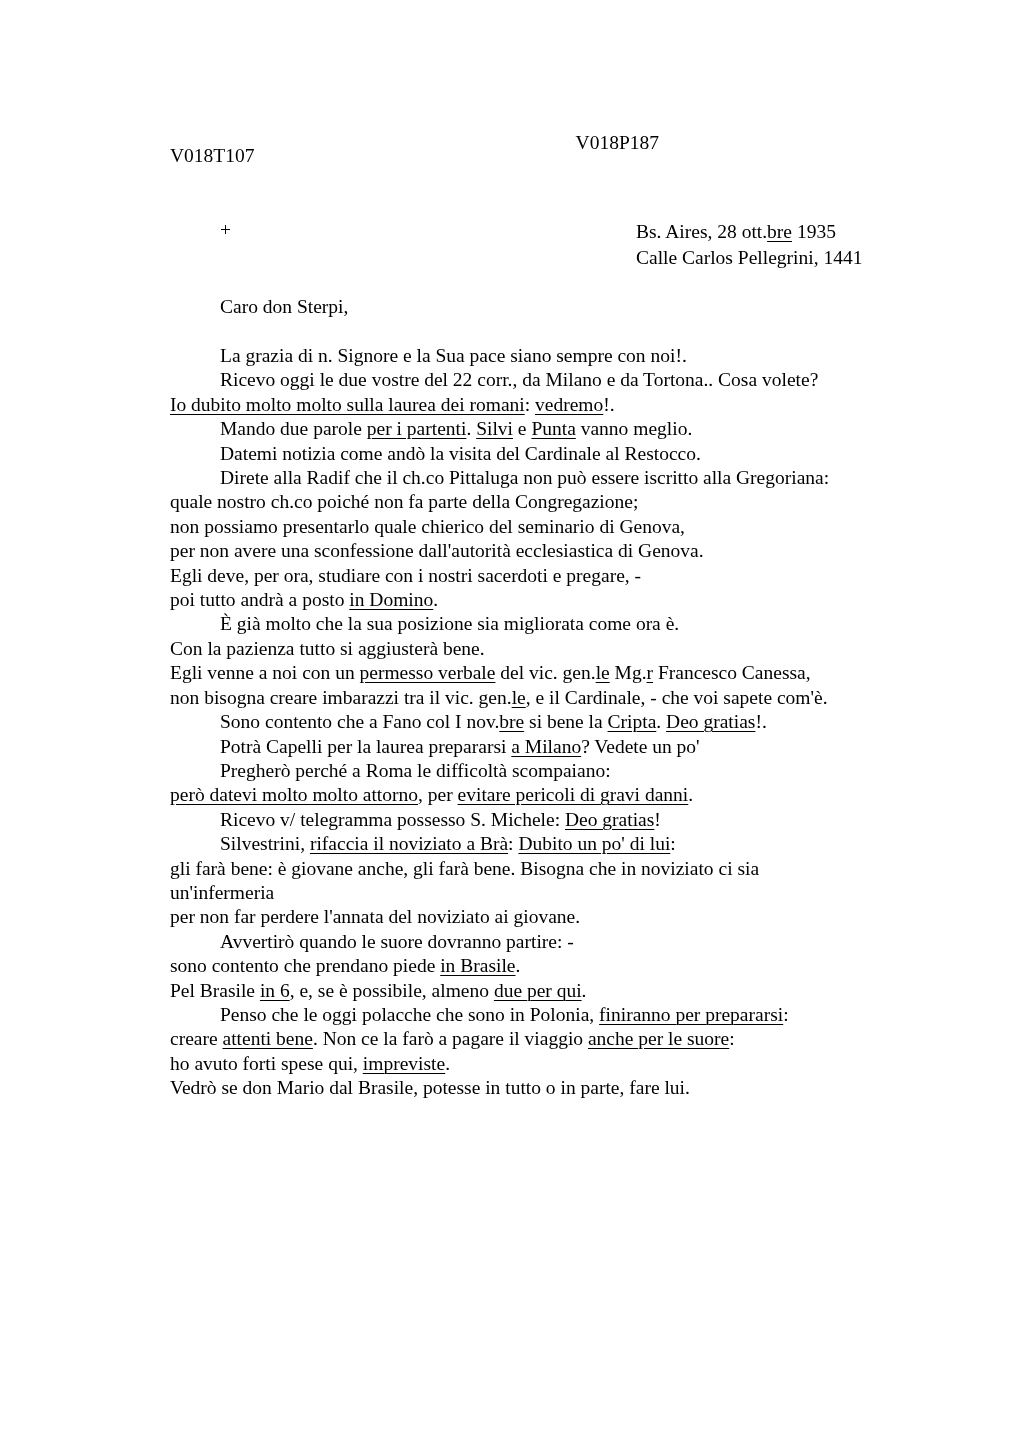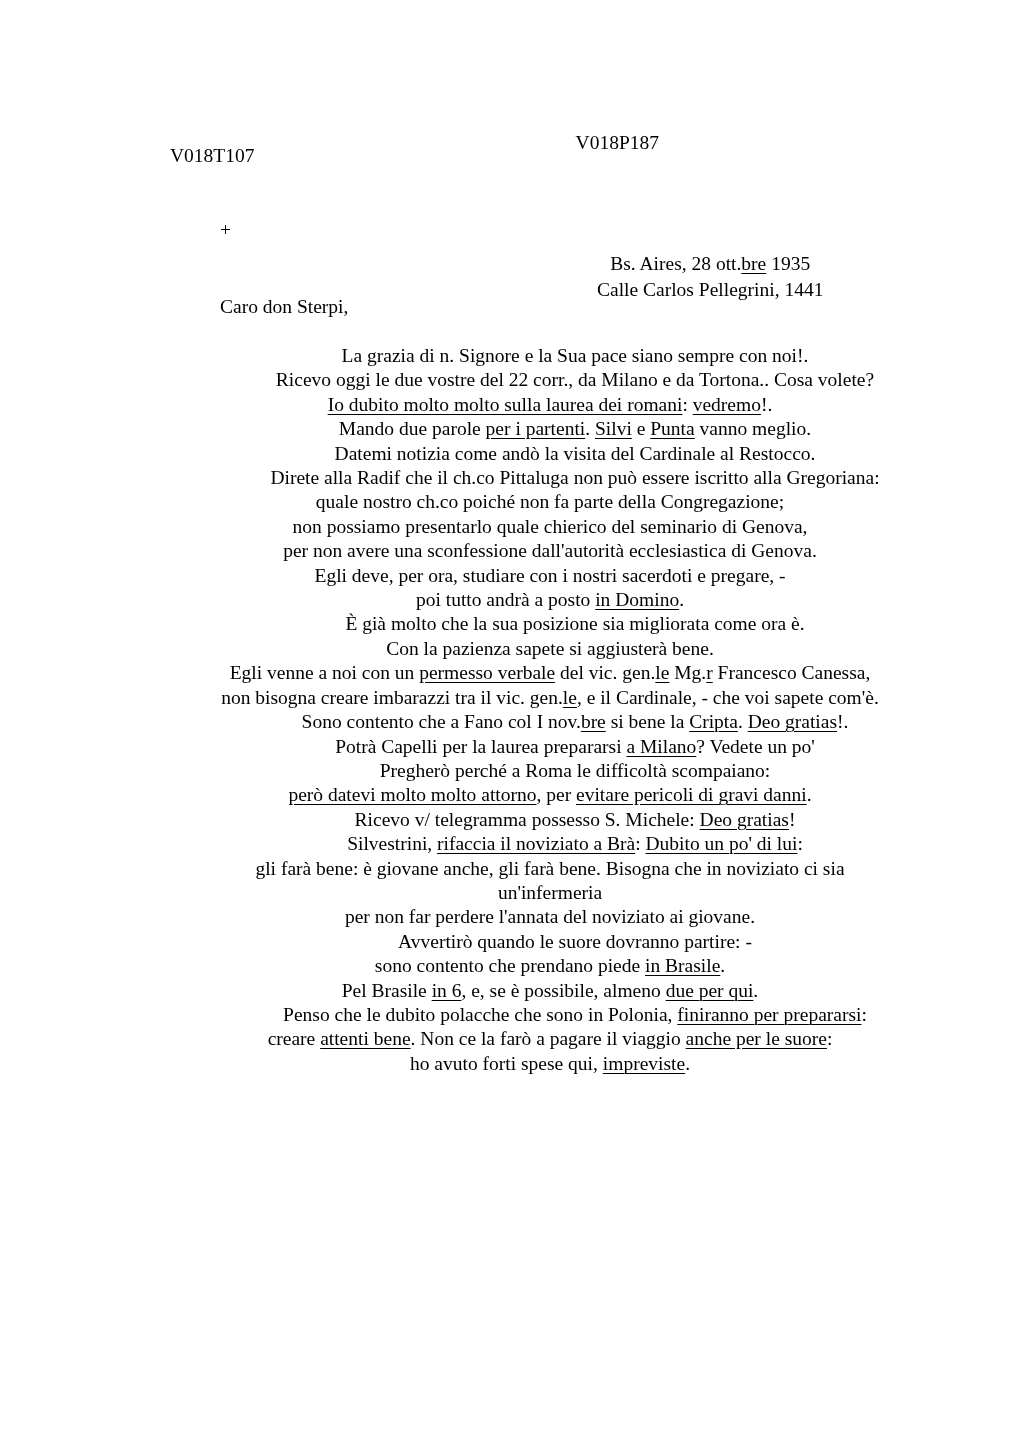--- a/index.html
+++ b/index.html
@@ -14,21 +14,20 @@
     font-family: "Liberation Serif", serif;
     font-size: 19.5px;
     position: relative;
     overflow: hidden;
   }
   .page {
     position: absolute;
     top: 0; left: 0;
     width: 838px;
     height: 1450px;
-    text-align: center;
   }
   .hdr-left {
     position: absolute;
     left: 170px;
     top: 145px;
     white-space: nowrap;
   }
   .hdr-right {
     position: absolute;
     right: 179px;
@@ -36,25 +35,24 @@
     white-space: nowrap;
   }
   .cross {
     position: absolute;
     left: 220px;
     top: 219px;
     white-space: nowrap;
   }
   .dateblock {
     position: absolute;
-    left: 597px;
+    left: 636px;
     top: 219px;
     line-height: 26px;
     white-space: nowrap;
-    margin-top: 32px;
   }
   .salutation {
     position: absolute;
     left: 220px;
     top: 296px;
     white-space: nowrap;
   }
   .letter-body {
     position: absolute;
     left: 170px;
@@ -92,32 +90,33 @@
       <div class="line"><span class="u">Io dubito molto molto sulla laurea dei romani</span><span>: </span><span class="u">vedremo</span><span>!.</span></div>
       <div class="line indent"><span>Mando due parole </span><span class="u">per i partenti</span><span>. </span><span class="u">Silvi</span><span> e </span><span class="u">Punta</span><span> vanno meglio.</span></div>
       <div class="line indent"><span>Datemi notizia come andò la visita del Cardinale al Restocco.</span></div>
       <div class="line indent"><span>Direte alla Radif che il ch.co Pittaluga non può essere iscritto alla Gregoriana:</span></div>
       <div class="line"><span>quale nostro ch.co poiché non fa parte della Congregazione;</span></div>
       <div class="line"><span>non possiamo presentarlo quale chierico del seminario di Genova,</span></div>
       <div class="line"><span>per non avere una sconfessione dall'autorità ecclesiastica di Genova.</span></div>
       <div class="line"><span>Egli deve, per ora, studiare con i nostri sacerdoti e pregare, -</span></div>
       <div class="line"><span>poi tutto andrà a posto </span><span class="u">in Domino</span><span>.</span></div>
       <div class="line indent"><span>È già molto che la sua posizione sia migliorata come ora è.</span></div>
-      <div class="line"><span>Con la pazienza sapete si aggiusterà bene.</span></div>
+      <div class="line"><span>Con la pazienza tutto si aggiusterà bene.</span></div>
       <div class="line"><span>Egli venne a noi con un </span><span class="u">permesso verbale</span><span> del vic. gen.</span><span class="u">le</span><span> Mg.</span><span class="u">r</span><span> Francesco Canessa,</span></div>
       <div class="line"><span>non bisogna creare imbarazzi tra il vic. gen.</span><span class="u">le</span><span>, e il Cardinale, - che voi sapete com'è.</span></div>
       <div class="line indent"><span>Sono contento che a Fano col I nov.</span><span class="u">bre</span><span> si bene la </span><span class="u">Cripta</span><span>. </span><span class="u">Deo gratias</span><span>!.</span></div>
       <div class="line indent"><span>Potrà Capelli per la laurea prepararsi </span><span class="u">a Milano</span><span>? Vedete un po'</span></div>
       <div class="line indent"><span>Pregherò perché a Roma le difficoltà scompaiano:</span></div>
       <div class="line"><span class="u">però datevi molto molto attorno</span><span>, per </span><span class="u">evitare pericoli di gravi danni</span><span>.</span></div>
       <div class="line indent"><span>Ricevo v/ telegramma possesso S. Michele: </span><span class="u">Deo gratias</span><span>!</span></div>
       <div class="line indent"><span>Silvestrini, </span><span class="u">rifaccia il noviziato a Brà</span><span>: </span><span class="u">Dubito un po' di lui</span><span>:</span></div>
       <div class="line"><span>gli farà bene: è giovane anche, gli farà bene. Bisogna che in noviziato ci sia</span></div>
       <div class="line"><span>un'infermeria</span></div>
       <div class="line"><span>per non far perdere l'annata del noviziato ai giovane.</span></div>
       <div class="line indent"><span>Avvertirò quando le suore dovranno partire: -</span></div>
       <div class="line"><span>sono contento che prendano piede </span><span class="u">in Brasile</span><span>.</span></div>
       <div class="line"><span>Pel Brasile </span><span class="u">in 6</span><span>, e, se è possibile, almeno </span><span class="u">due per qui</span><span>.</span></div>
-      <div class="line indent"><span>Penso che le dubito polacche che sono in Polonia, </span><span class="u">finiranno per prepararsi</span><span>:</span></div>
+      <div class="line indent"><span>Penso che le oggi polacche che sono in Polonia, </span><span class="u">finiranno per prepararsi</span><span>:</span></div>
       <div class="line"><span>creare </span><span class="u">attenti bene</span><span>. Non ce la farò a pagare il viaggio </span><span class="u">anche per le suore</span><span>:</span></div>
       <div class="line"><span>ho avuto forti spese qui, </span><span class="u">impreviste</span><span>.</span></div>
+      <div class="line"><span>Vedrò se don Mario dal Brasile, potesse in tutto o in parte, fare lui.</span></div>
     </div>
 </div>
 
 </body></html>

